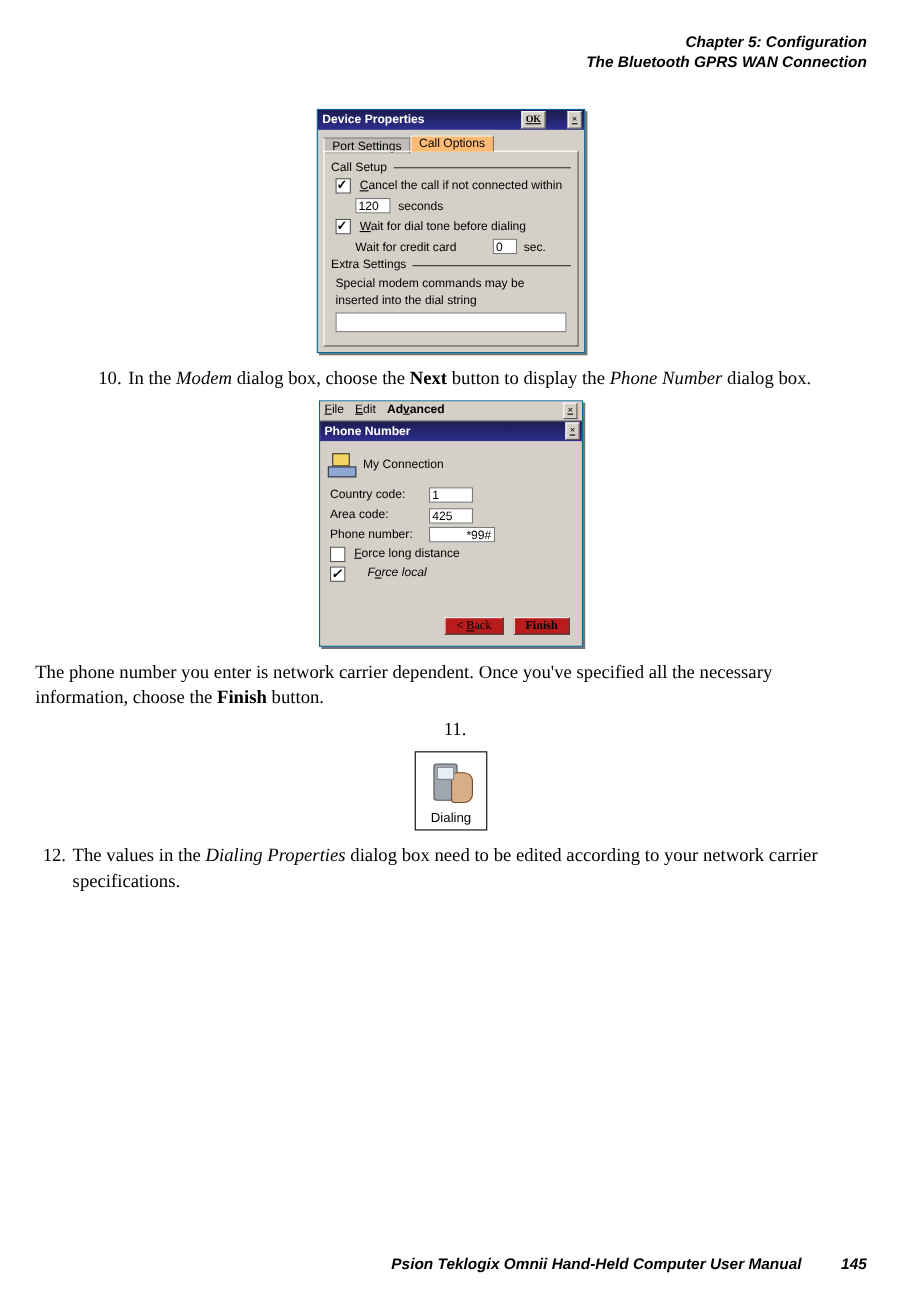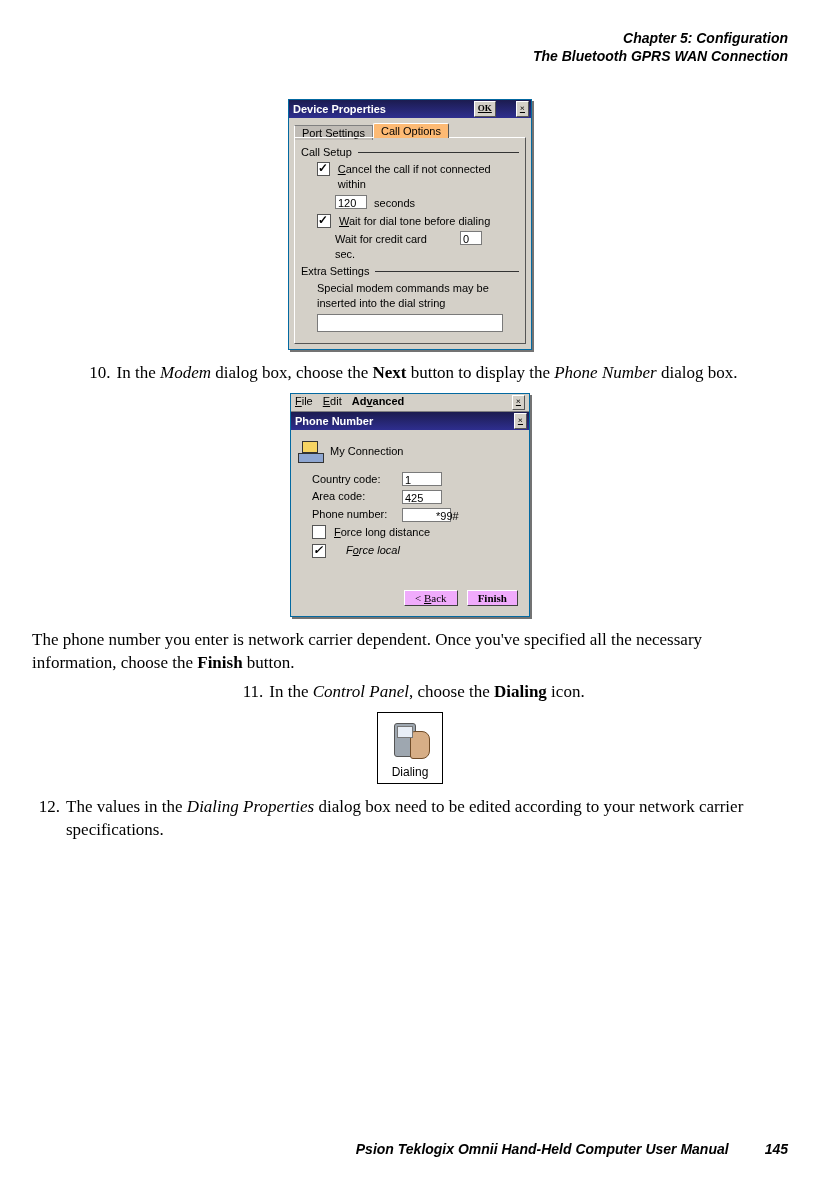--- a/index.html
+++ b/index.html
@@ -94,29 +94,29 @@
     display:flex; align-items:center; gap:6px; color:#000; font-size:11px;
     margin: 2px 0 4px 0;
   }
   .groupline .hr { flex:1; height:1px; background:#333; }
   .chk { width:12px; height:12px; border:1px solid #555; background:#fff; display:inline-block; position:relative; vertical-align:middle; margin-right:4px;}
   .chk.checked:after{ content:"✓"; position:absolute; top:-3px; left:0; font-size:12px; font-weight:bold;}
   .sm-input {
     border:1px solid #7a7a7a; background:#fff; font-size:11px; padding:0 2px; height:14px; line-height:14px;
     display:inline-block; box-sizing:border-box;
   }
-  .row { margin: 3px 16px; line-height:1.35;}
+  .row { margin: 3px 4px; line-height:1.35;}
   .phone-icon-row { display:flex; align-items:center; gap:8px; padding:6px 0 8px 2px;}
   .phone-dev-icon {
     width:24px; height:20px; position:relative;
   }
   .phone-dev-icon:before{content:"";position:absolute;left:4px;top:0;width:14px;height:10px;border:1px solid #333;background:#f6d463;}
   .phone-dev-icon:after{content:"";position:absolute;left:0;top:12px;width:24px;height:8px;border:1px solid #333;background:#8ea6d1;}
   .btn3d{
-    display:inline-block; background:#f0abfc; border:1px solid #fff; border-right-color:#404040; border-bottom-color:#404040;
+    display:inline-block; background:#b91c1c; border:1px solid #fff; border-right-color:#404040; border-bottom-color:#404040;
     padding:1px 10px; font-size:11px; font-family:Tahoma;
   }
   .btnbar{ text-align:right; padding:4px 6px 5px 0;}
   .bot-text { margin: 6px 0 4px 0; line-height:1.35;}
   .step-para { display:flex; gap:6px; margin: 6px 0; line-height:1.35;justify-content:center;}
   .step-num { width:28px; text-align:right; flex-shrink:0;}
   .dialing-box{
     display:inline-block; border:1px solid #000; padding:6px 10px 4px 10px; font-family:Tahoma, sans-serif; font-size:12px;
   }
   .dialing-icon{ width:44px;height:44px;display:block;margin:0 auto 2px auto;position:relative;}
@@ -210,21 +210,21 @@
       <div class="row" style="display:flex;align-items:center;">
         <span style="width:90px;">Country code:</span>
         <span class="sm-input" style="width:40px;">1</span>
       </div>
       <div class="row" style="display:flex;align-items:flex-end;">
         <span style="width:90px;">Area code:</span>
         <span class="sm-input" style="width:40px;">425</span>
       </div>
       <div class="row" style="display:flex;align-items:center;">
         <span style="width:90px;">Phone number:</span>
-        <span class="sm-input" style="width:49px;padding-left:33px;">*99#</span>
+        <span class="sm-input" style="width:60px;padding-left:33px;">*99#</span>
       </div>
       <div class="row" style="display:flex;align-items:center;gap:4px;">
         <span class="chk"></span>
         <span><span class="u">F</span>orce long distance</span>
       </div>
       <div class="row" style="display:flex;align-items:flex-end;gap:16px;font-style:italic;">
         <span class="chk checked"></span>
         <span>F<span class="u">o</span>rce local</span>
       </div>
       <div class="btnbar" style="margin-top:28px;">
@@ -234,23 +234,20 @@
     </div>
   </div>
 </div>
 
 <div class="bot-text">
   <span>The phone number you enter is network carrier dependent. Once you've specified all the necessary information, choose the </span><b>Finish</b><span> button.</span>
 </div>
 
 <div class="step-para">
   <span class="step-num">11.</span>
-  <span>
-    <span>In the </span><em class="term">Control Panel</em><span>, choose the </span><b>Dialing</b><span> icon.</span>
-  </span>
 </div>
 
 <div class="fig-wrap">
   <div class="dialing-box">
     <span class="dialing-icon">
         <span class="hand"></span>
       </span>
     <div style="text-align:center;">Dialing</div>
   </div>
 </div>

